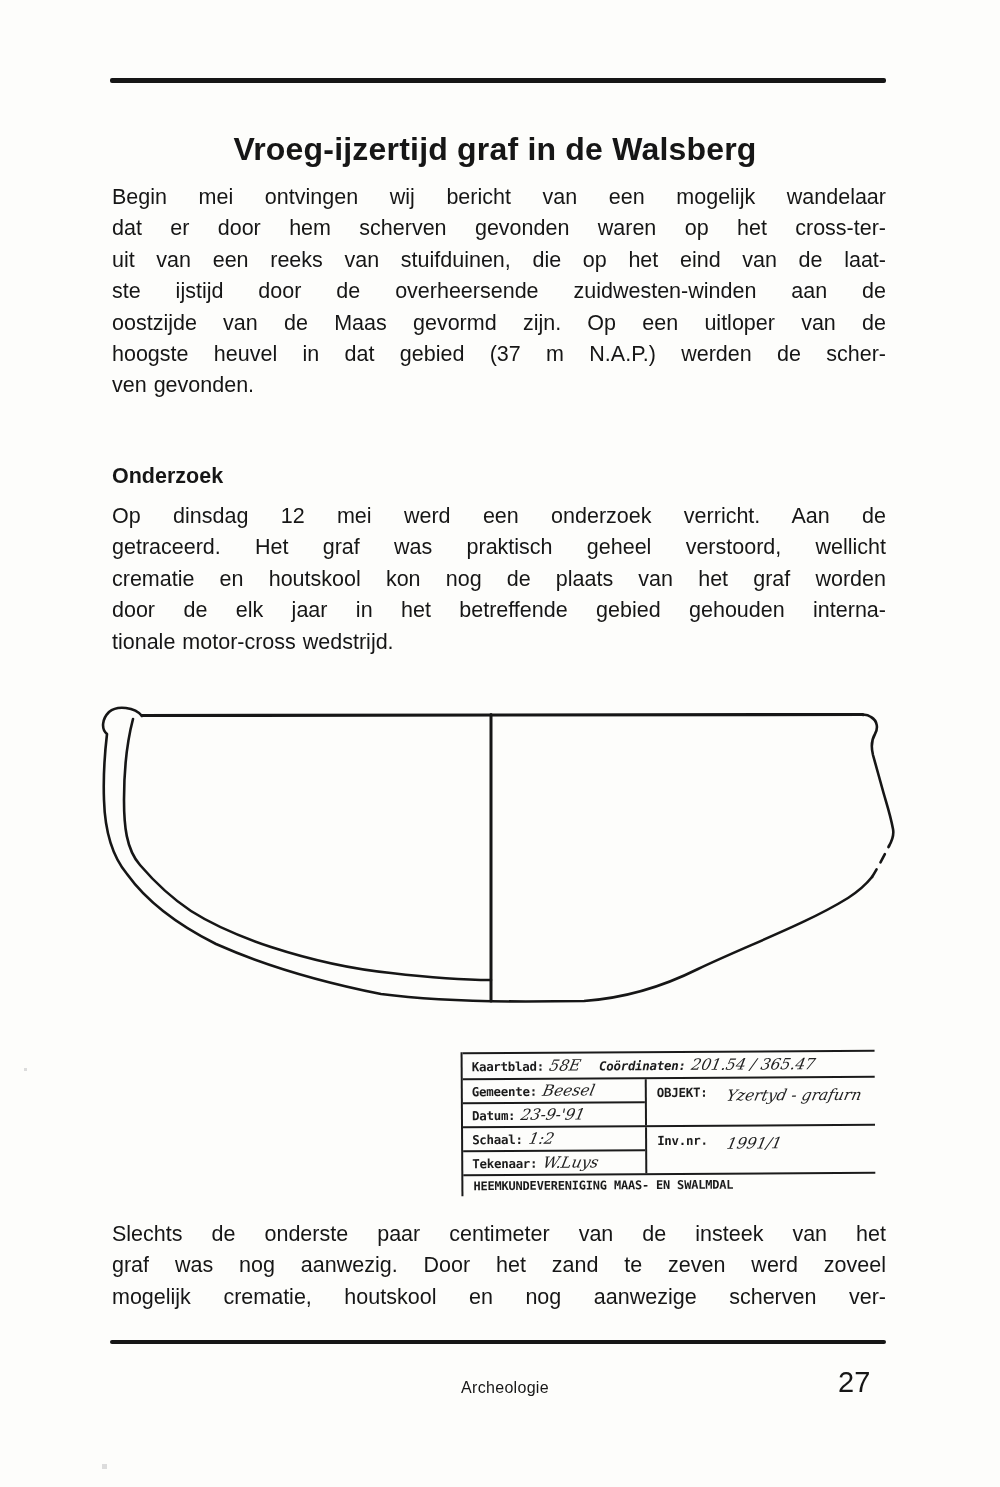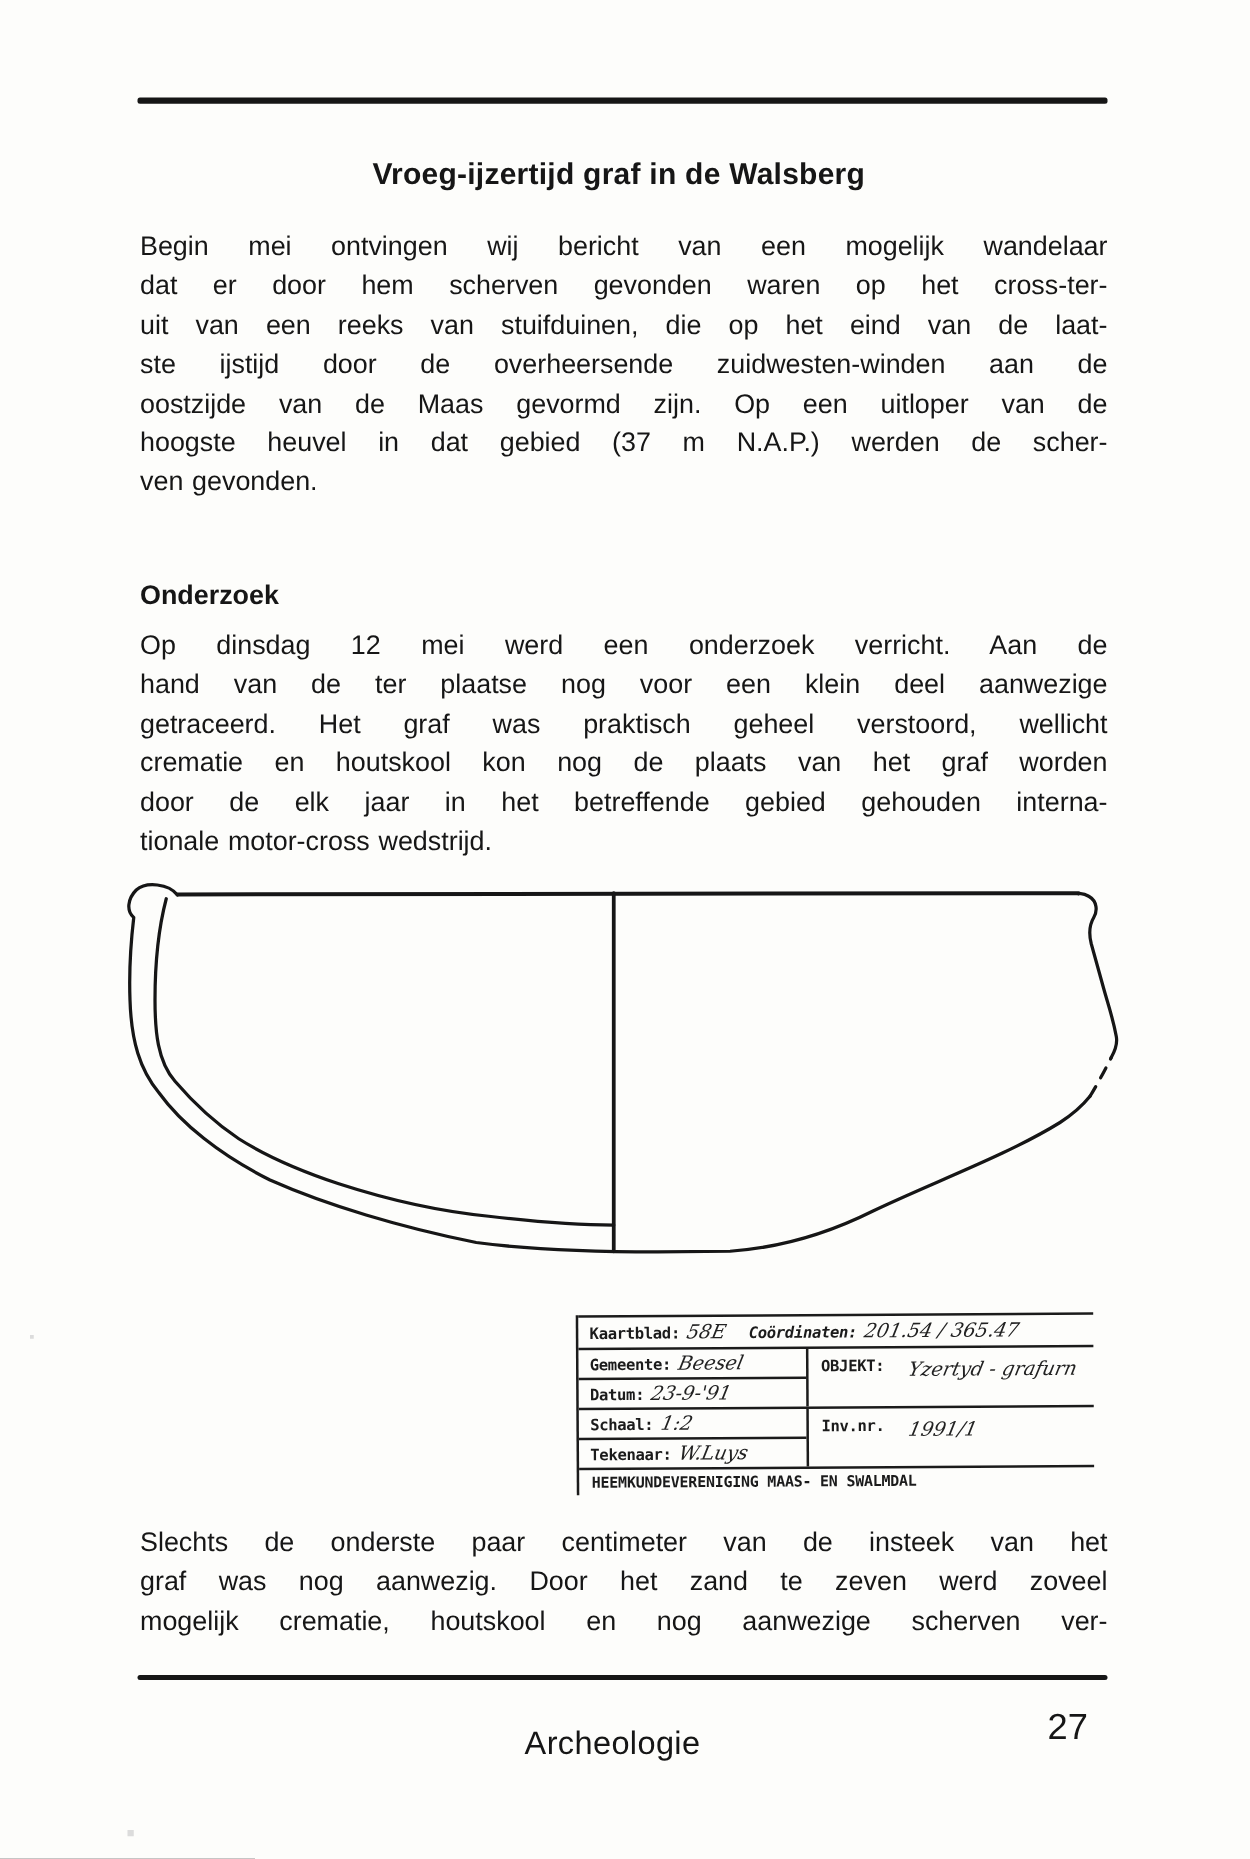--- a/index.html
+++ b/index.html
@@ -12,21 +12,21 @@
     font-family:"Liberation Sans",sans-serif;
     overflow:hidden;
   }
   .rule{position:absolute;background:#161616;border-radius:2px;}
   .rule-top{left:110px;top:78px;width:776px;height:5px;}
   .rule-bottom{left:110px;top:1340px;width:776px;height:4px;}
 
   .title{
     position:absolute;left:0;top:110px;width:990px;
     text-align:center;
-    font-size:24px;font-weight:bold;letter-spacing:.2px;
+    font-size:32px;font-weight:bold;letter-spacing:.2px;
   }
 
   .para{position:absolute;left:112px;width:774px;}
   .para .line{
     font-size:21.5px;line-height:31.4px;
     text-align:justify;text-align-last:justify;
     word-spacing:1px;white-space:normal;
   }
   .para .line.last{text-align-last:left;}
   .p1{top:182px;}
@@ -64,22 +64,22 @@
   .card .sec{display:flex;border-bottom:2px solid #1b1b1b;}
   .card .colL{width:182px;border-right:2px solid #1b1b1b;}
   .card .colL .cellA{height:22px;border-bottom:2px solid #1b1b1b;display:flex;align-items:center;padding-left:9px;}
   .card .colL .cellB{height:22px;display:flex;align-items:center;padding-left:9px;}
   .card .colR{flex:1;position:relative;padding:3px 0 0 10px;}
   .card .colR .hand{margin-left:10px;position:relative;top:4px;}
   .card .orgrow{height:20px;display:flex;align-items:center;padding-left:10px;}
   .card .org{font-size:12px;font-weight:bold;letter-spacing:-0.2px;}
 
   .footer-label{
-    position:absolute;left:103px;top:1379px;width:774px;
-    text-align:center;font-size:26px;letter-spacing:.3px;
+    position:absolute;left:118px;top:1379px;width:774px;
+    text-align:center;font-size:16px;letter-spacing:.3px;
   }
   .page-number{
     position:absolute;left:838px;top:1366px;
     font-size:29px;font-weight:500;
   }
   .speck{position:absolute;background:#dcdcdc;}
 </style>
 </head>
 <body>
 
@@ -96,21 +96,20 @@
     <div class="line">ste ijstijd door de overheersende zuidwesten-winden aan de</div>
     <div class="line">oostzijde van de Maas gevormd zijn. Op een uitloper van de</div>
     <div class="line">hoogste heuvel in dat gebied (37 m N.A.P.) werden de scher-</div>
     <div class="line last">ven gevonden.</div>
   </div>
 
   <div class="section-heading">Onderzoek</div>
 
   <div class="para p2">
     <div class="line">Op dinsdag 12 mei werd een onderzoek verricht. Aan de</div>
-    <div class="line">hand van de ter plaatse nog voor een klein deel aanwezige</div>
     <div class="line">getraceerd. Het graf was praktisch geheel verstoord, wellicht</div>
     <div class="line">crematie en houtskool kon nog de plaats van het graf worden</div>
     <div class="line">door de elk jaar in het betreffende gebied gehouden interna-</div>
     <div class="line last">tionale motor-cross wedstrijd.</div>
   </div>
 
   <div class="figure">
     <svg viewBox="0 0 805 307" fill="none" stroke="#161616" stroke-width="2.6" stroke-linecap="round" stroke-linejoin="round">
 
       <path d="M 47,12.5 L 768,11.5" stroke-width="3.2"></path>

